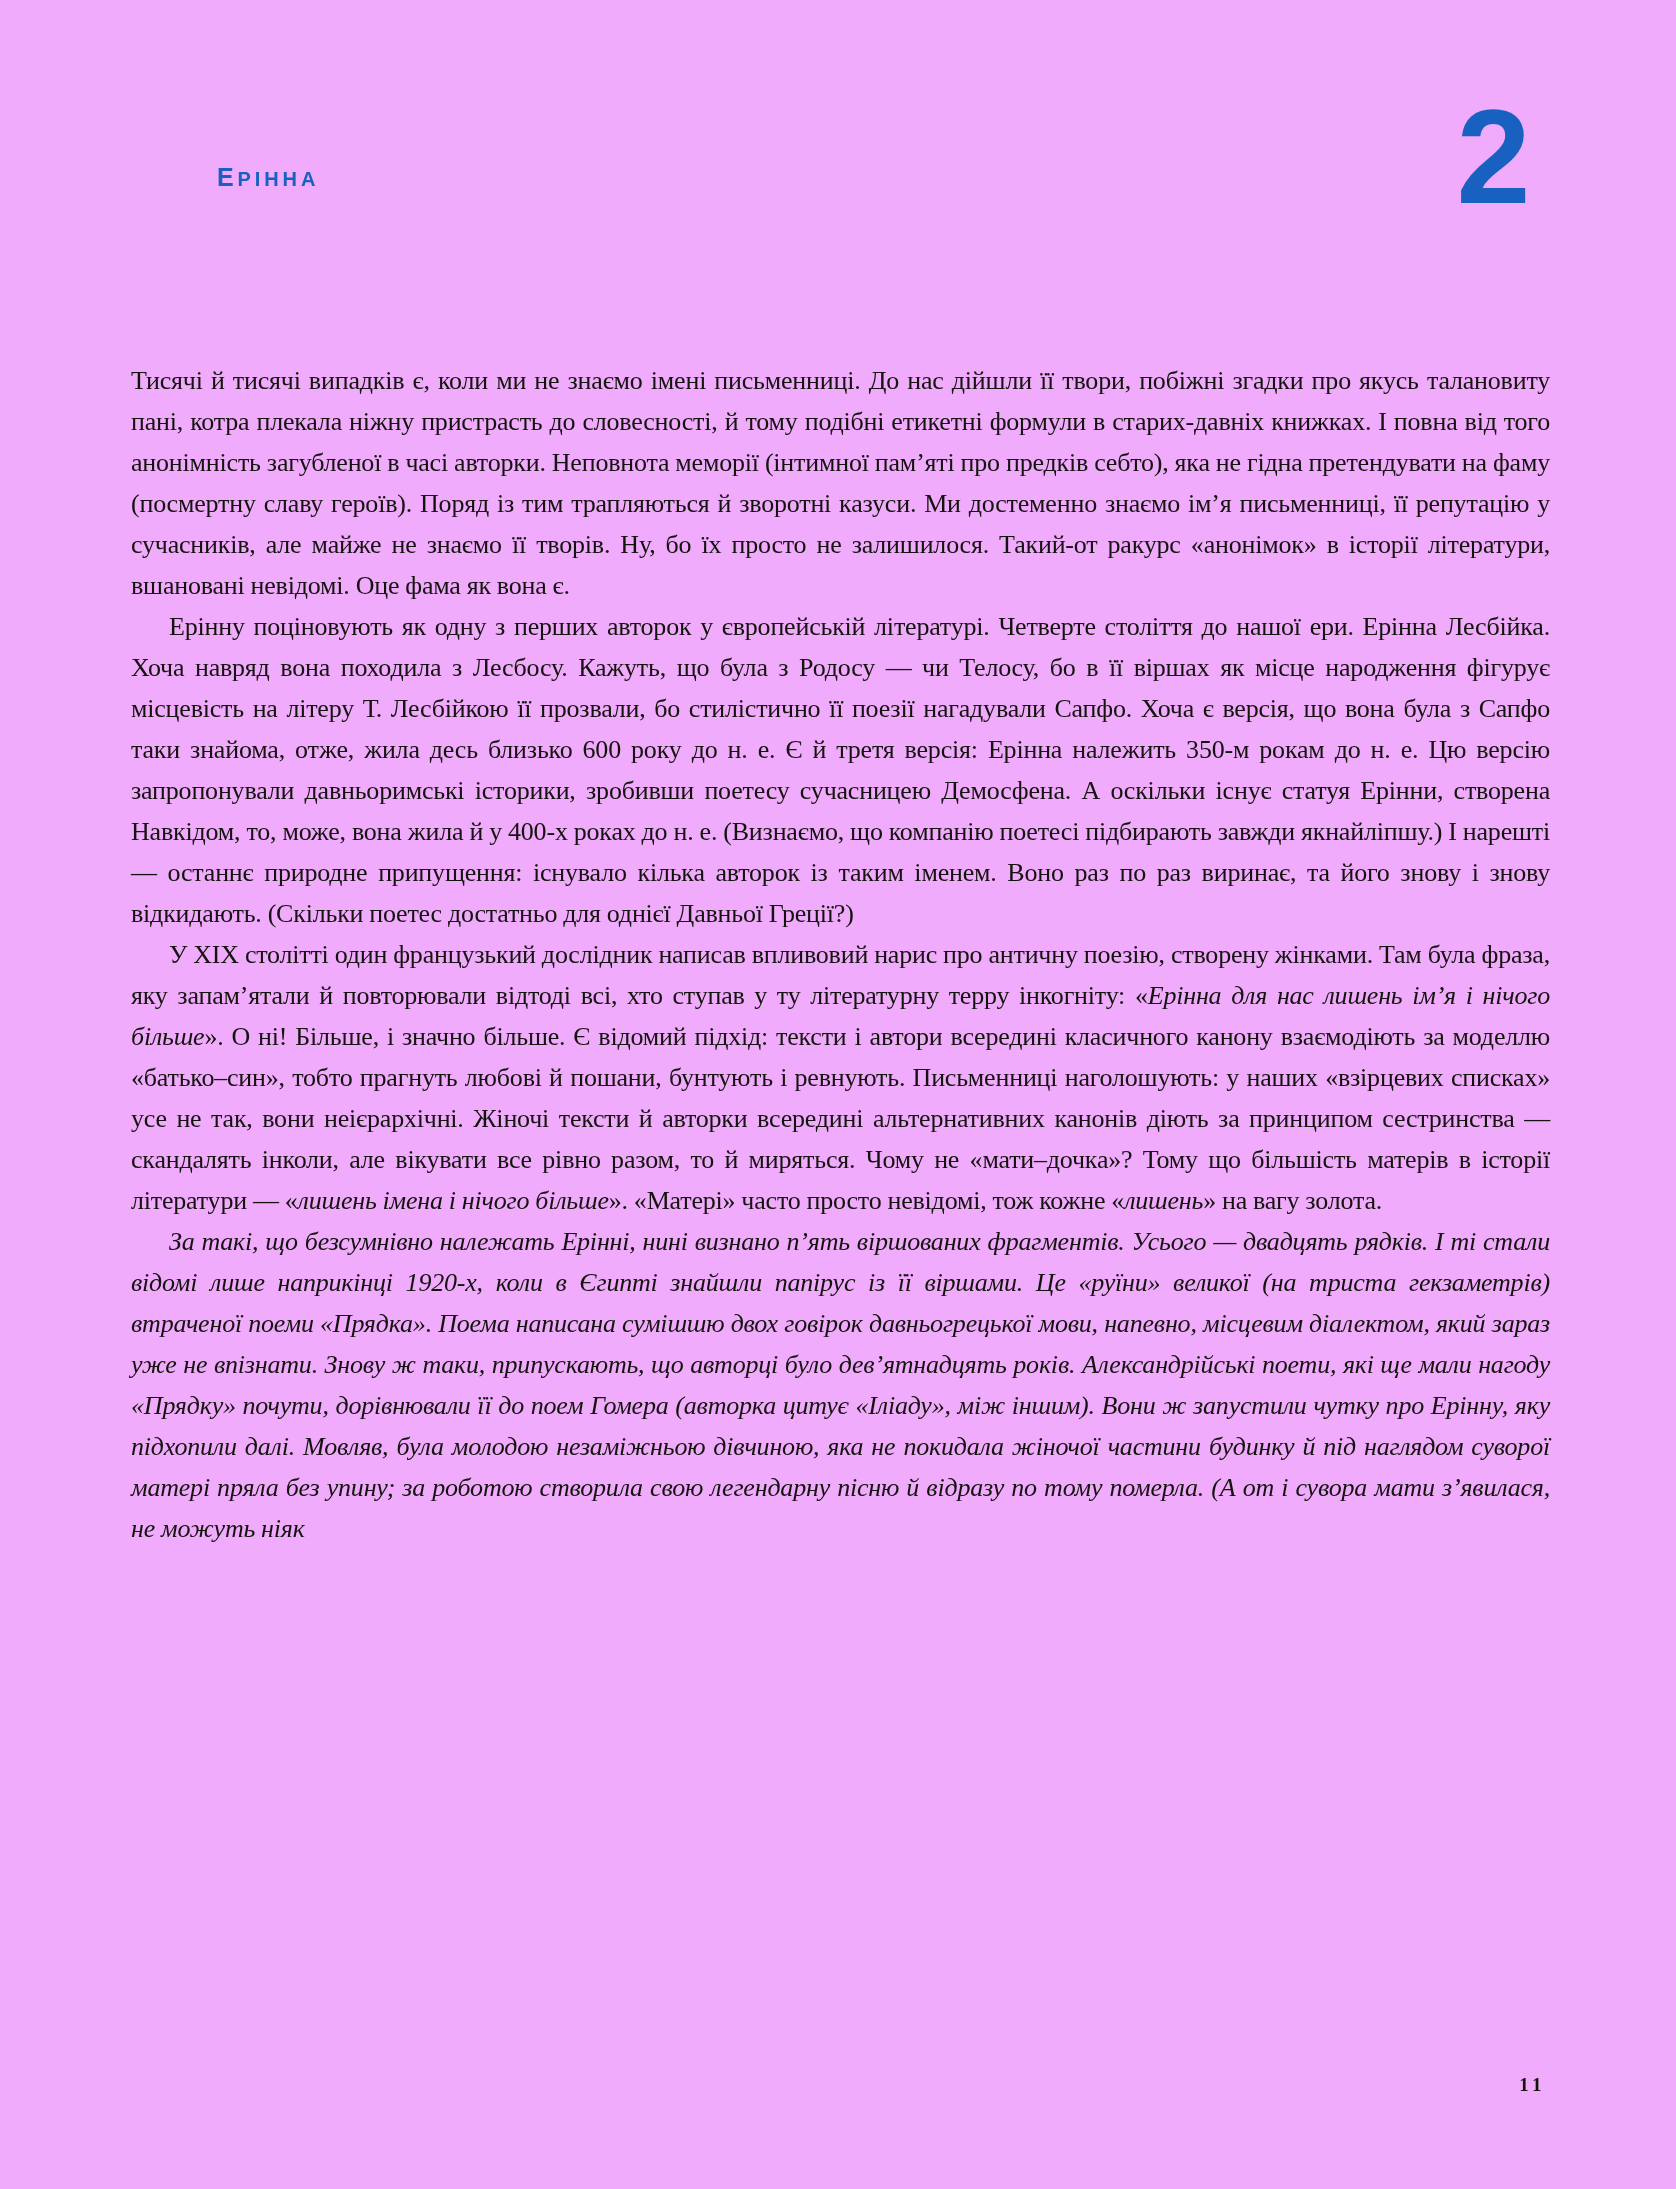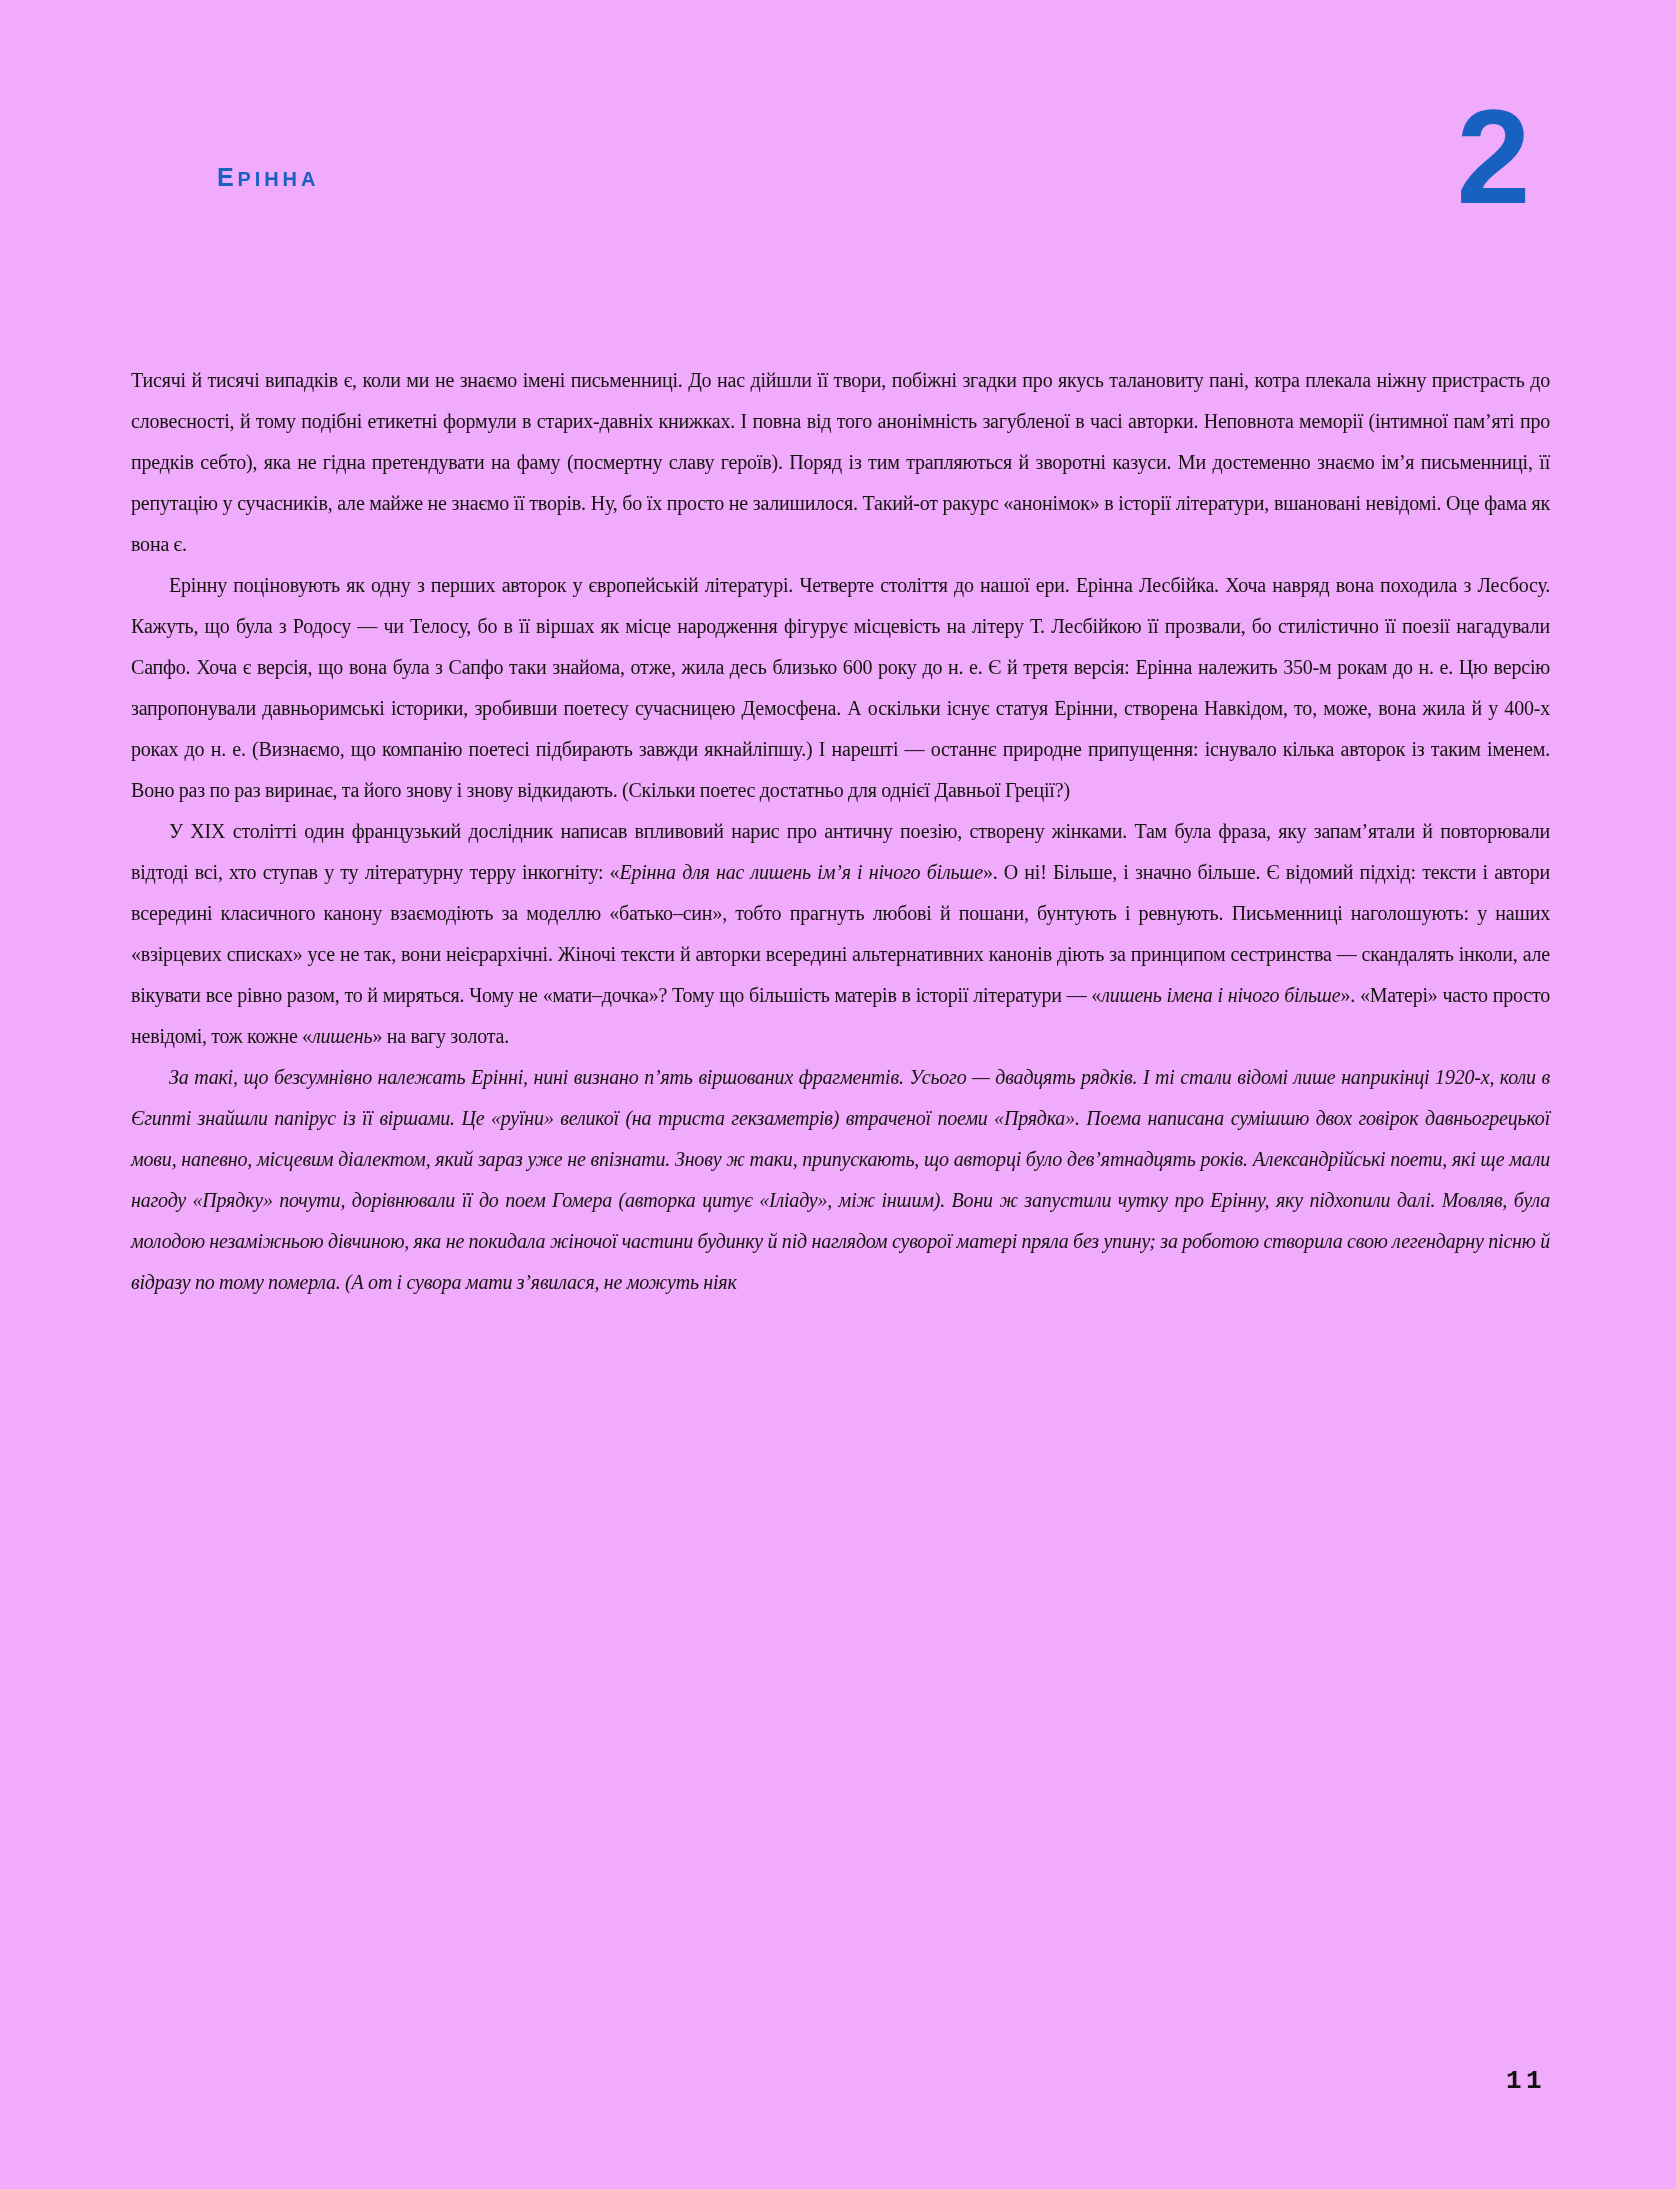--- a/index.html
+++ b/index.html
@@ -63,21 +63,21 @@
     line-height: 1;
     letter-spacing: -3.5px;
   }
 
   
   .textcolumn {
     position: absolute;
     left: 131px;
     top: 360px;
     width: 1419px;
-    font-size: 20px;
+    font-size: 26px;
     line-height: 41px;
     text-align: justify;
     text-justify: inter-word;
     -ms-hyphens: none;
     hyphens: none;
     font-stretch: condensed;
     letter-spacing: -0.2px;
     word-spacing: -0.3px;
   }
 
@@ -96,23 +96,23 @@
 
   em {
     font-style: italic;
   }
 
   
   .folio {
     position: absolute;
     right: 131px;
     bottom: 94px;
-    font-family: Liberation Mono, monospace;
+    font-family: Liberation Serif, serif;
     font-weight: 700;
-    font-size: 26px;
+    font-size: 19px;
     letter-spacing: 4.4px;
     color: #15130f;
     text-align: center;
   }
 </style>
 </head>
 <body>
 
 <div class="page">
 

